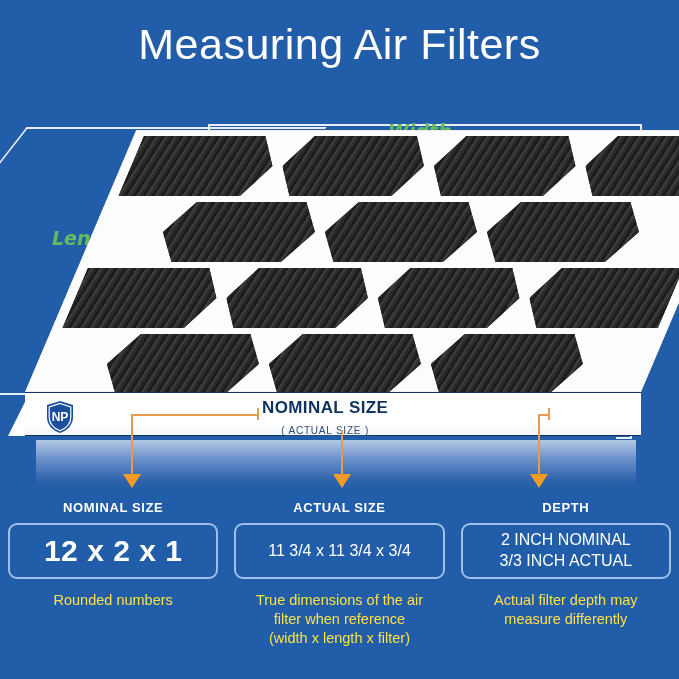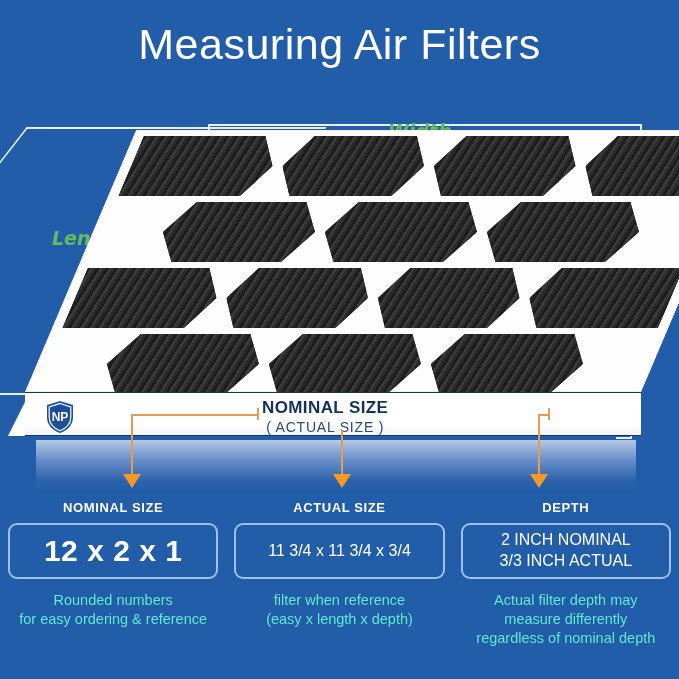--- a/index.html
+++ b/index.html
@@ -197,23 +197,24 @@
   }
   #band-nominal .big {
     color: #12325e;
     font-size: 17px;
     font-weight: bold;
     letter-spacing: 0.4px;
     line-height: 1.05;
   }
   #band-nominal .small {
     color: #2a4a7a;
-    font-size: 14px;
+    font-size: 10px;
     letter-spacing: 0.8px;
-    margin-top: 2px;
+    margin-top: 8px;
+    text-decoration: underline;
   }
 
   
   .orange-h {
     position: absolute;
     height: 2px;
     background: #e79a52;
   }
   .orange-v {
     position: absolute;
@@ -272,21 +273,21 @@
     font-size: 30px;
     font-weight: bold;
     letter-spacing: 0.5px;
   }
   .col-box.two-line {
     font-size: 16px;
     line-height: 1.3;
     flex-direction: column;
   }
   .col-caption {
-    color: #5eead4;
+    color: #fde047;
     font-size: 14.5px;
     line-height: 1.32;
   }
 </style>
 </head>
 <body>
 
 <div id="stage">
 
   <div id="title">Measuring Air Filters</div>
@@ -356,42 +357,41 @@
 
   <div id="columns">
 
     <div class="col">
       <div class="col-head">NOMINAL SIZE</div>
       <div class="col-box big">
         <span>12 x 2 x 1</span>
       </div>
       <div class="col-caption">
         <div>Rounded numbers</div>
-        <div>for easy ordering &amp; reference</div>
       </div>
     </div>
 
     <div class="col">
       <div class="col-head">ACTUAL SIZE</div>
       <div class="col-box two-line">
         <span>11 3/4 x 11 3/4 x 3/4</span>
       </div>
       <div class="col-caption">
+        <div>True dimensions of the air</div>
         <div>filter when reference</div>
-        <div>(easy x length x depth)</div>
+        <div>(width x length x filter)</div>
       </div>
     </div>
 
     <div class="col">
       <div class="col-head">DEPTH</div>
       <div class="col-box two-line">
         <span>2 INCH NOMINAL</span>
         <span>3/3 INCH ACTUAL</span>
       </div>
       <div class="col-caption">
         <div>Actual filter depth may</div>
         <div>measure differently</div>
-        <div>regardless of nominal depth</div>
       </div>
     </div>
 
   </div>
 </div>
 
 </body></html>

